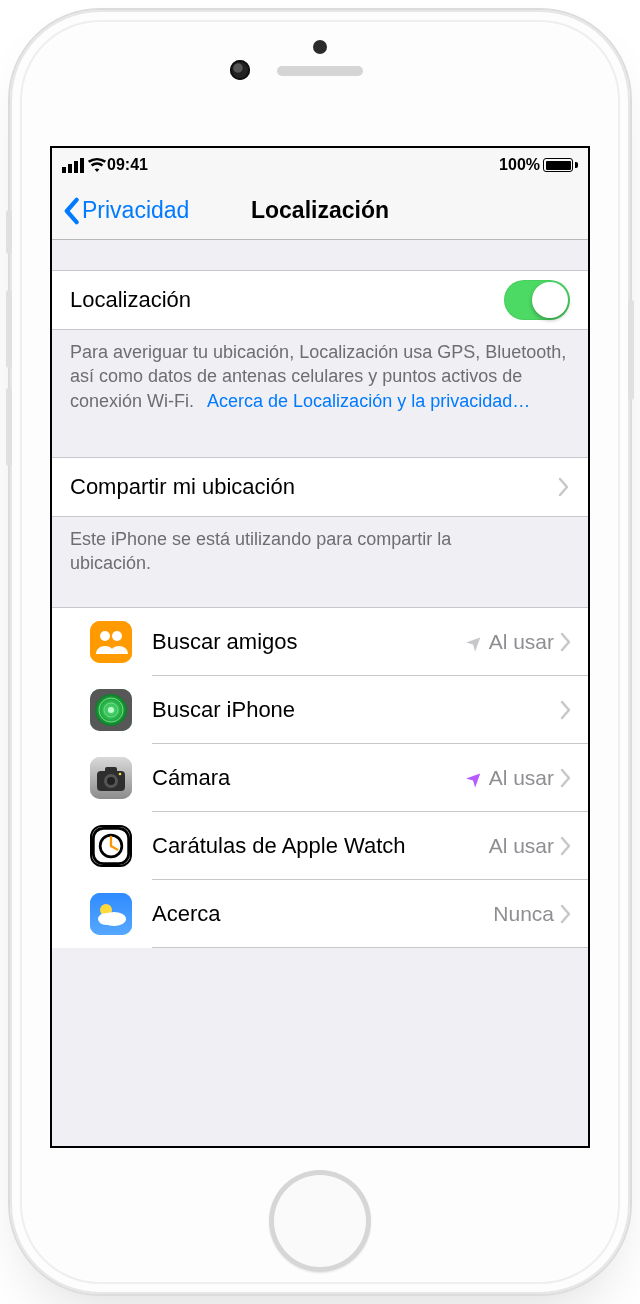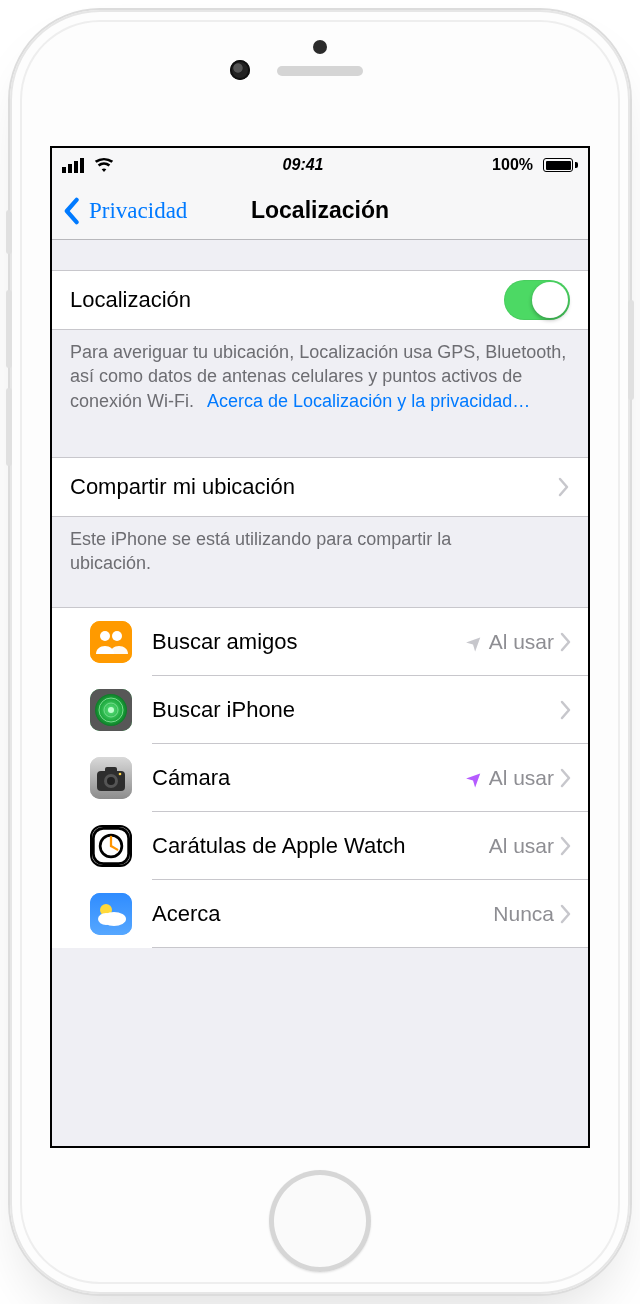--- a/index.html
+++ b/index.html
@@ -25,33 +25,33 @@
     .cam { position: absolute; left: calc(50% - 90px); top: 50px; width: 20px; height: 20px; border-radius: 50%; background: radial-gradient(circle at 40% 40%, #555 0 25%, #222 30% 100%); box-shadow: inset 0 0 0 2px #111; }
     
     .home { position: absolute; left: 50%; bottom: 22px; transform: translateX(-50%); width: 102px; height: 102px; border-radius: 50%; background: #fafafa; box-shadow: inset 0 0 0 5px #d6d6d6, 0 1px 2px rgba(0,0,0,.1); }
     
     .screen {
       position: absolute; left: 40px; right: 40px; top: 136px; bottom: 146px;
       border: 2px solid #000; background: #efeff4; overflow: hidden;
     }
     
     .statusbar { height: 34px; background: #f7f7f8; display: flex; align-items: center; padding: 0 10px; font-size: 16px; font-weight: 600; color: #000; }
-    .sb-left, .sb-right { display: flex; align-items: center; gap: 10px; }
-    .sb-center { flex: 1; text-align: center; font-weight: 600; font-style: italic; }
+    .sb-left, .sb-right { display: flex; align-items: center; gap: 3px; }
+    .sb-center { flex: 1; text-align: left; font-weight: 600; }
     .signal { display: inline-flex; align-items: flex-end; gap: 2px; }
     .signal span { width: 4px; background: #000; display: inline-block; }
     .signal span:nth-child(1){height:6px}.signal span:nth-child(2){height:9px}.signal span:nth-child(3){height:12px}.signal span:nth-child(4){height:15px}
     .wifi-svg { width: 20px; height: 20px; }
     .battery { display: inline-flex; align-items: center; gap: 2px; }
     .battery-body { width: 30px; height: 14px; border: 1.5px solid #000; border-radius: 3px; position: relative; }
     .battery-body::after { content:""; position:absolute; inset:1.5px; background:#000; border-radius:1px; }
     .battery-cap { width: 3px; height: 6px; background:#000; border-radius: 0 2px 2px 0; }
     
     .navbar { height: 58px; background: #f7f7f8; border-bottom: 1px solid #b8b8bc; display: flex; align-items: center; position: relative; padding: 0 10px; }
-    .back { display: flex; align-items: center; color: #007aff; font-size: 23px; font-weight: 400; gap: 9px; font-family: Liberation Serif, serif; }
+    .back { display: flex; align-items: center; color: #007aff; font-size: 23px; font-weight: 400; gap: 2px; }
     .back svg { width: 18px; height: 28px; }
     .nav-title { position: absolute; left: 50%; transform: translateX(-50%); font-size: 23px; font-weight: 600; color: #000; }
     
     .content { position: absolute; top: 92px; bottom: 0; left: 0; right: 0; overflow: hidden; }
     .group-spacer { height: 30px; }
     .cell { background: #fff; min-height: 60px; display: flex; align-items: center; padding: 0 18px 0 18px; border-top: 1px solid #c8c7cc; border-bottom: 1px solid #c8c7cc; font-size: 22px; color: #000; }
     .cell .label { flex: 1; }
     .footer-text { padding: 10px 18px 14px; font-size: 18px; line-height: 1.35; color: #6d6d72; }
     .footer-text a { color: #007aff; text-decoration: none; margin-left: 8px; }
     

